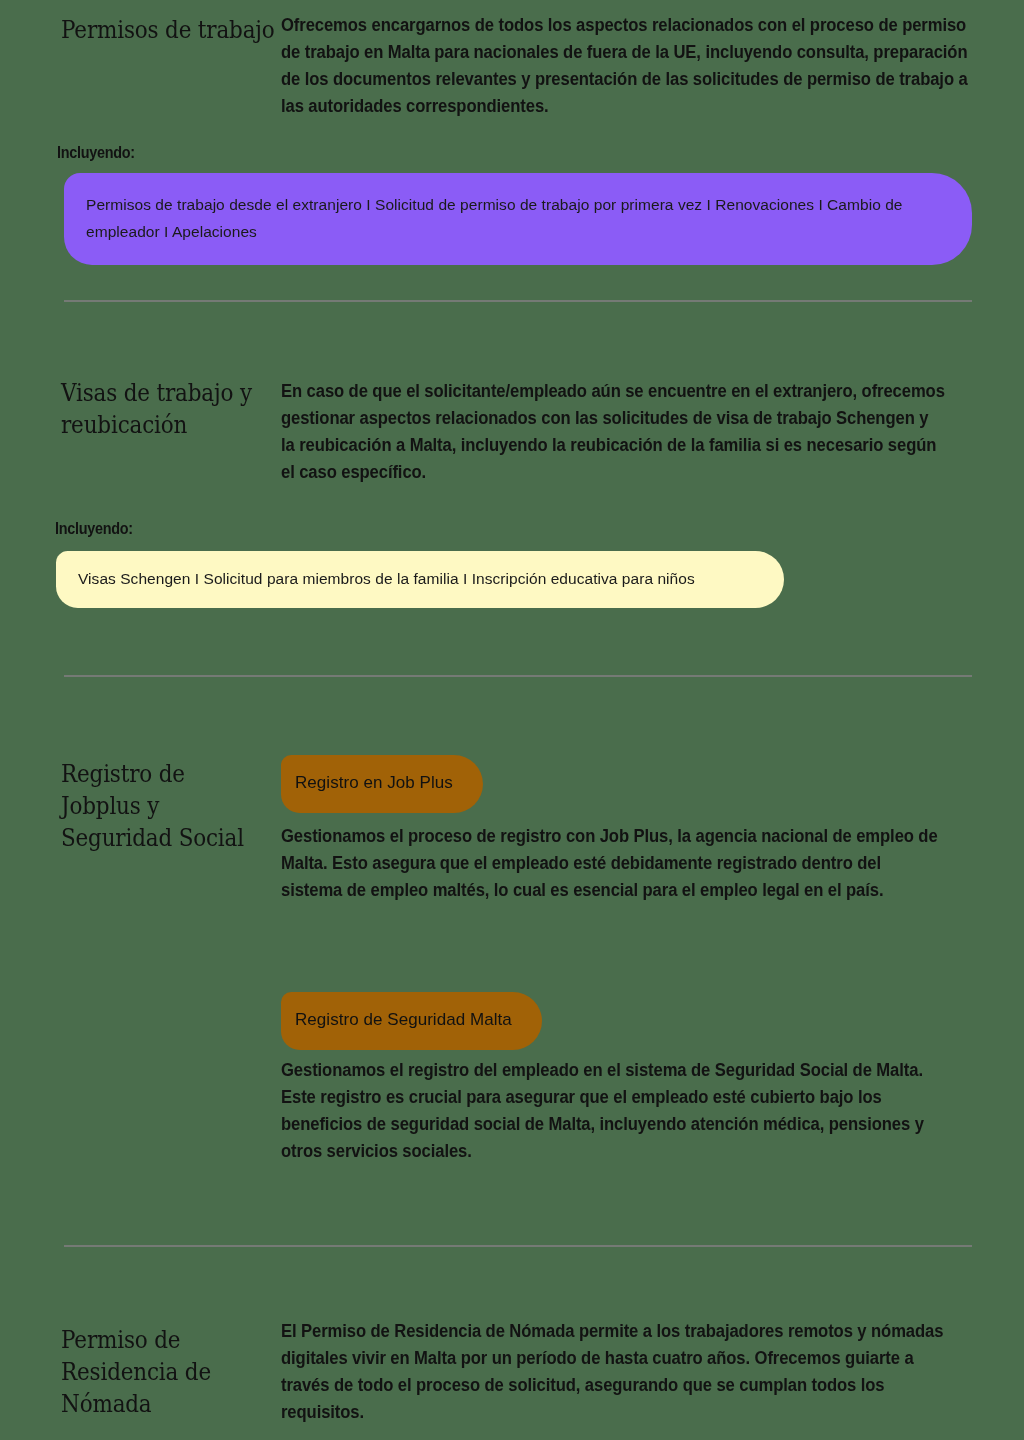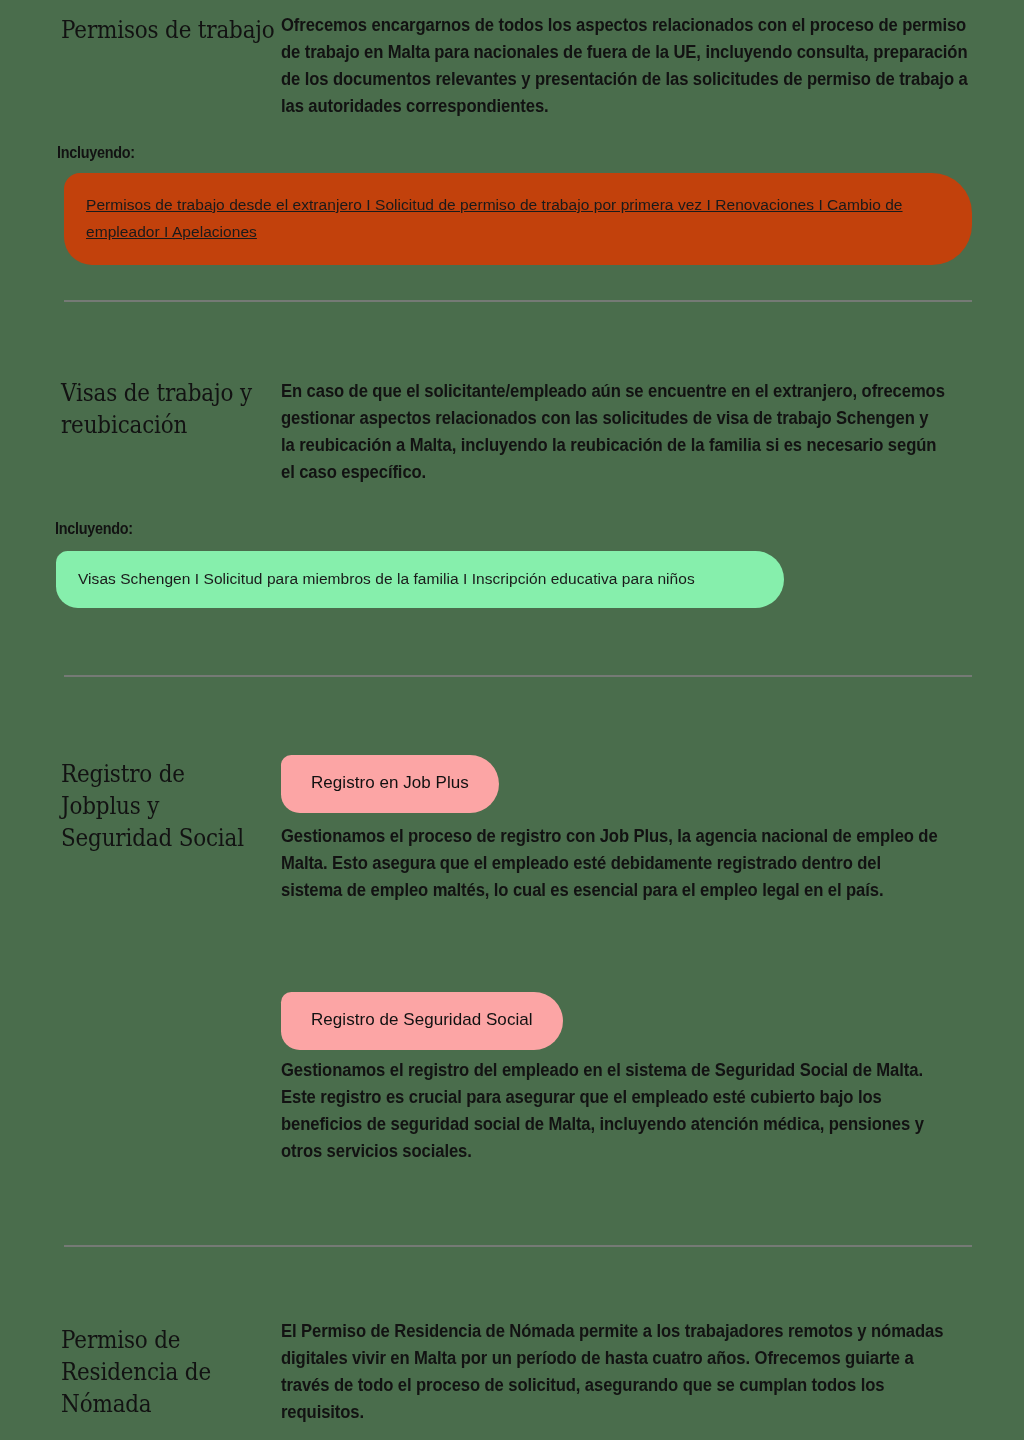--- a/index.html
+++ b/index.html
@@ -84,44 +84,43 @@
     display: block;
     font-family: "Liberation Sans", sans-serif;
     font-weight: 400;
     font-size: 15.5px;
     line-height: 27px;
     color: #1a1a1a;
     letter-spacing: 0.05px;
   }
 
   .pill-purple {
-    background: #c2410c;
+    background: #8b5cf6;
     left: 64px;
     top: 173px;
     width: 908px;
     padding: 18px 26px 20px 22px;
     border-radius: 16px 40px 40px 28px;
-    text-decoration: underline;
   }
 
   .pill-pink {
-    background: #86efac;
+    background: #fef9c3;
     left: 56px;
     top: 551px;
     width: 728px;
     padding: 14px 26px 16px 22px;
     border-radius: 14px 34px 34px 26px;
   }
 
   .pill-cream {
-    background: #fca5a5;
+    background: #a16207;
     font-size: 17px;
     line-height: 22px;
     color: #111;
-    padding: 17px 30px 19px 30px;
+    padding: 17px 30px 19px 14px;
     border-radius: 12px 34px 34px 22px;
   }
 
   .pill-cream-1 { left: 281px; top: 755px; }
   .pill-cream-2 { left: 281px; top: 992px; }
 
   
   #sec1-heading { left: 61px; top: 14px; }
   #sec1-body    { left: 281px; top: 12px; width: 730px; }
   #sec1-incl    { left: 57px; top: 143px; }
@@ -170,21 +169,21 @@
 
   <div class="divider" id="div2"></div>
 
   <div class="section">
     <h2 class="heading" id="sec3-heading">Registro de Jobplus y Seguridad Social</h2>
 
     <div class="pill pill-cream pill-cream-1">Registro en Job Plus</div>
 
     <p class="body-copy" id="sec3-body-1">Gestionamos el proceso de registro con Job Plus, la agencia nacional de empleo de Malta. Esto asegura que el empleado esté debidamente registrado dentro del sistema de empleo maltés, lo cual es esencial para el empleo legal en el país.</p>
 
-    <div class="pill pill-cream pill-cream-2">Registro de Seguridad Social</div>
+    <div class="pill pill-cream pill-cream-2">Registro de Seguridad Malta</div>
 
     <p class="body-copy" id="sec3-body-2">Gestionamos el registro del empleado en el sistema de Seguridad Social de Malta. Este registro es crucial para asegurar que el empleado esté cubierto bajo los beneficios de seguridad social de Malta, incluyendo atención médica, pensiones y otros servicios sociales.</p>
   </div>
 
   <div class="divider" id="div3"></div>
 
   <div class="section">
     <h2 class="heading" id="sec4-heading">Permiso de Residencia de Nómada</h2>
 
     <p class="body-copy" id="sec4-body">El Permiso de Residencia de Nómada permite a los trabajadores remotos y nómadas digitales vivir en Malta por un período de hasta cuatro años. Ofrecemos guiarte a través de todo el proceso de solicitud, asegurando que se cumplan todos los requisitos.</p>

